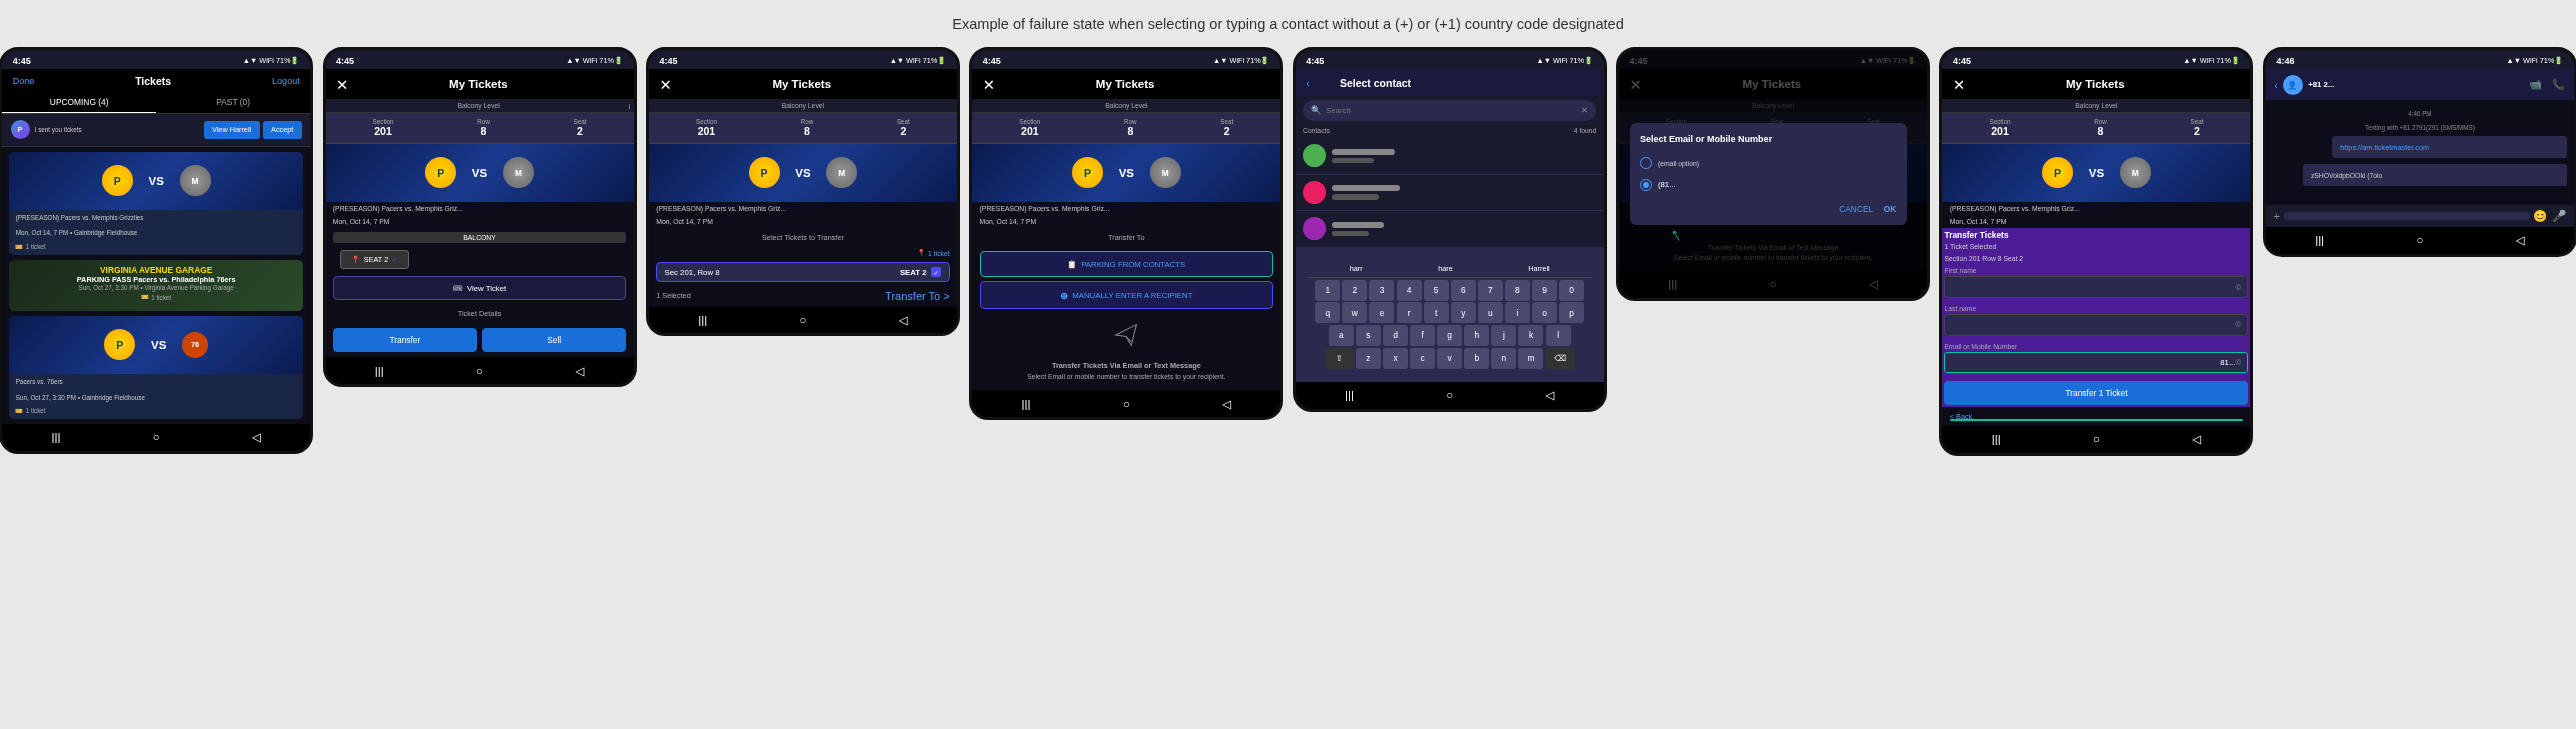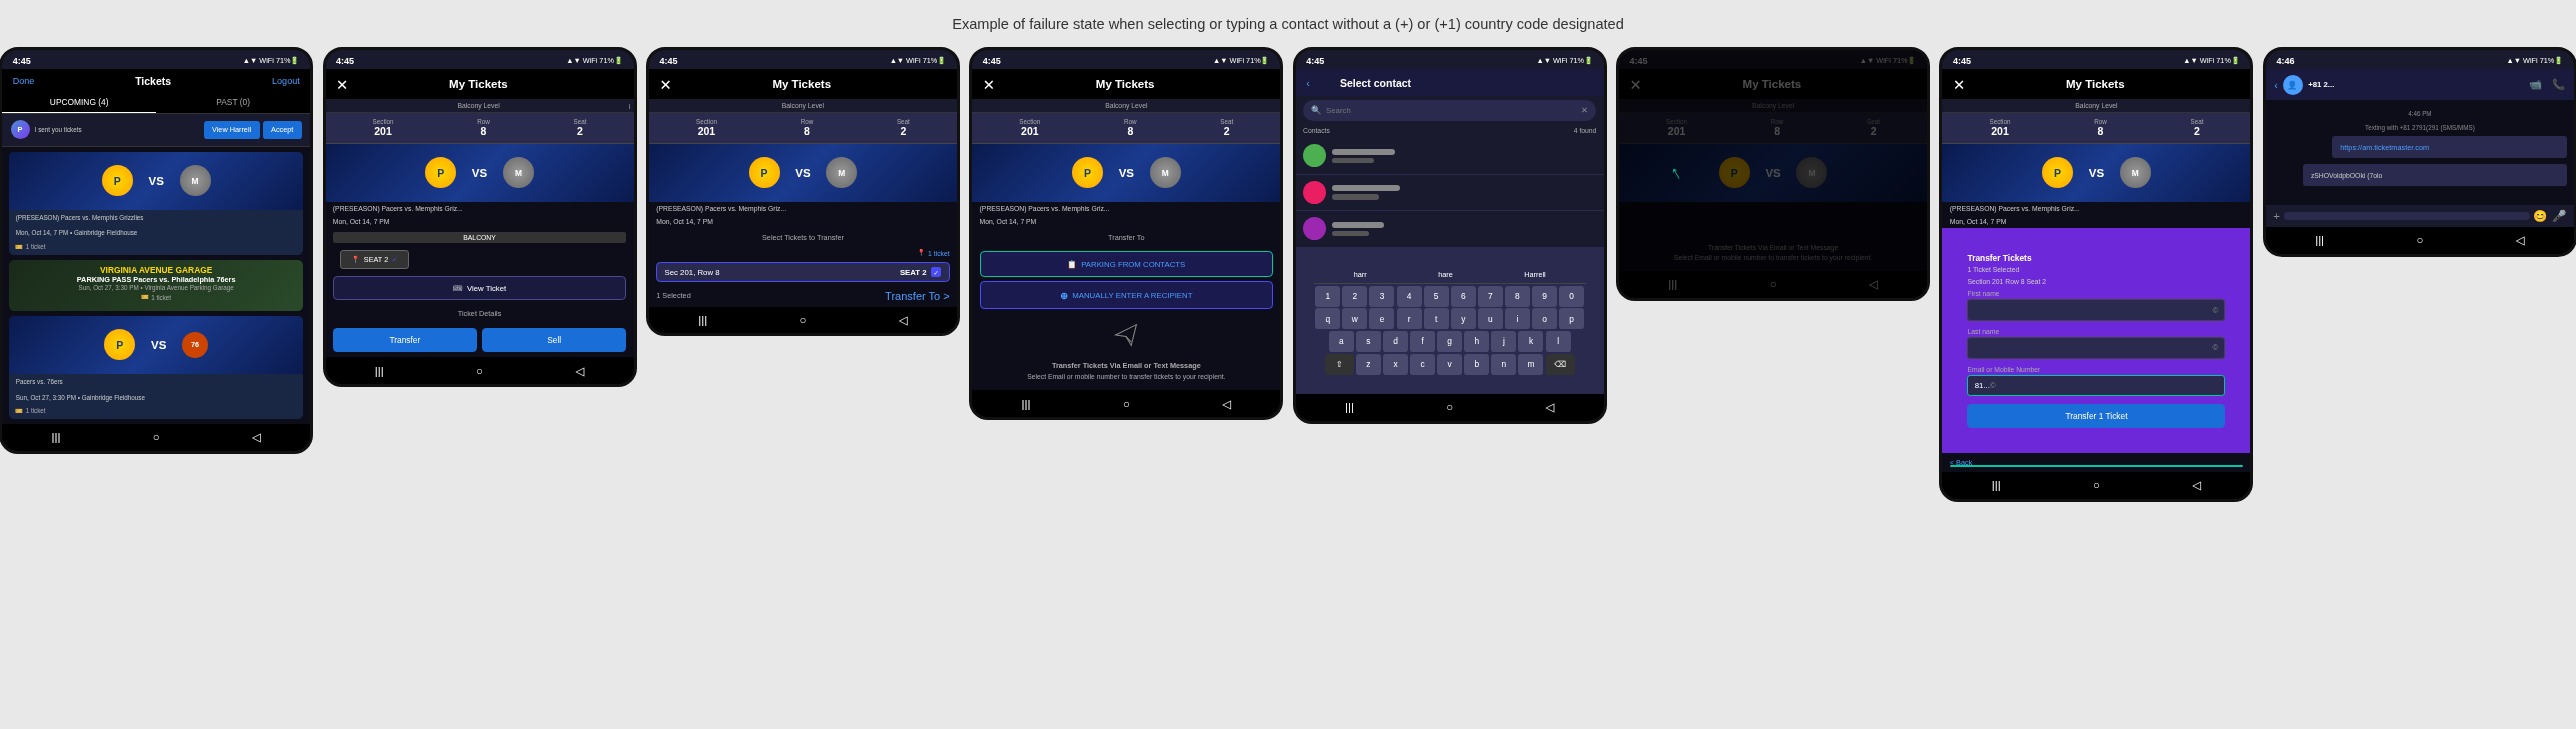--- a/index.html
+++ b/index.html
@@ -310,21 +310,21 @@
       gap: 6.3px;
       border-bottom: 0.5px solid #2a2a4e;
     }
     .contact-avatar {
       width: 23px; height: 23px; border-radius: 50%;
       display: flex; align-items: center; justify-content: center;
       font-size: 8.4px; color: white; font-weight: bold;
     }
     .keyboard-container {
       background: #2a2a4e;
-      padding: 18px;
+      padding: 12px;
     }
     .keyboard-suggest {
       display: flex;
       justify-content: space-around;
       padding: 4.2px;
       border-bottom: 0.5px solid #444;
     }
     .keyboard-suggest span { color: white; font-size: 7.3px; }
     .keyboard-row { display: flex; justify-content: center; gap: 2.1px; margin: 1.6px 0; }
     .key {
@@ -363,22 +363,22 @@
       font-size: 7.8px;
     }
     .radio-outer { width: 11.5px; height: 11.5px; border-radius: 50%; border: 1px solid #4a9eff; display: flex; align-items: center; justify-content: center; }
     .radio-inner { width: 6.3px; height: 6.3px; border-radius: 50%; background: #4a9eff; }
     .modal-actions { display: flex; justify-content: flex-end; gap: 10.5px; margin-top: 8.4px; }
     .modal-cancel { color: #4a9eff; font-size: 8.4px; }
     .modal-ok { color: #4a9eff; font-size: 8.4px; font-weight: 600; }
 
     
     .transfer-form {
-      background: #6d28d9;
-      padding: 25px;
+      background: #4c1d95;
+      padding: 2px;
     }
     .form-group { margin-bottom: 7.3px; }
     .form-label { color: #aaa; font-size: 6.8px; margin-bottom: 2.1px; }
     .form-input {
       background: #2a2a4e;
       border: 0.5px solid #444;
       border-radius: 3.1px;
       color: white;
       font-size: 7.8px;
       padding: 5.2px 6.3px;
@@ -815,20 +815,37 @@
       </div>
     </div>
     <div class="game-banner">
       <div class="team-logo">P</div>
       <span class="vs-text">VS</span>
       <div class="team-logo2">M</div>
     </div>
 
     <div class="modal-overlay">
       <div style="position:relative;width:100%;">
+        <div class="modal-box">
+          <div class="modal-title">Select Email or Mobile Number</div>
+          <div class="modal-option">
+            <div class="radio-outer"></div>
+            <span style="color:#ccc;font-size:6.8px;">(email option)</span>
+          </div>
+          <div class="modal-option">
+            <div class="radio-outer">
+              <div class="radio-inner"></div>
+            </div>
+            <span>(81...</span>
+          </div>
+          <div class="modal-actions">
+            <span class="modal-cancel">CANCEL</span>
+            <span class="modal-ok">OK</span>
+          </div>
+        </div>
 
         <div style="position:absolute;bottom:-10.5px;left:52px;color:#00c8a0;font-size:19px;transform:rotate(-30deg);">↑</div>
       </div>
     </div>
     <div style="height:42px;"></div>
     <div style="color:#aaa;font-size:6.8px;text-align:center;padding:0 10.5px 3.1px;">Transfer Tickets Via Email or Text Message</div>
     <div class="transfer-description">Select Email or mobile number to transfer tickets to your recipient.</div>
     <div class="bottom-bar">
       <span class="nav-btn">|||</span>
       <span class="nav-btn">○</span>
@@ -879,21 +896,21 @@
         </div>
       </div>
       <div class="form-group">
         <div class="form-label">Last name</div>
         <div class="form-input" style="min-height:19px;display:flex;align-items:center;justify-content:flex-end;">
           <span style="color:#888;">©</span>
         </div>
       </div>
       <div class="form-group">
         <div class="form-label">Email or Mobile Number</div>
-        <div class="form-input highlighted-box" style="min-height:19px;display:flex;align-items:center;justify-content:flex-start;border-color:#00c8a0;">
+        <div class="form-input highlighted-box" style="min-height:19px;display:flex;align-items:center;justify-content:flex-end;border-color:#00c8a0;">
           <span>81...</span>
           <span style="color:#888;">©</span>
         </div>
       </div>
       <div class="transfer-ticket-btn">Transfer 1 Ticket</div>
     </div>
     <div class="s7-footer">
       <span class="back-btn-link">&lt; Back</span>
     </div>
 

